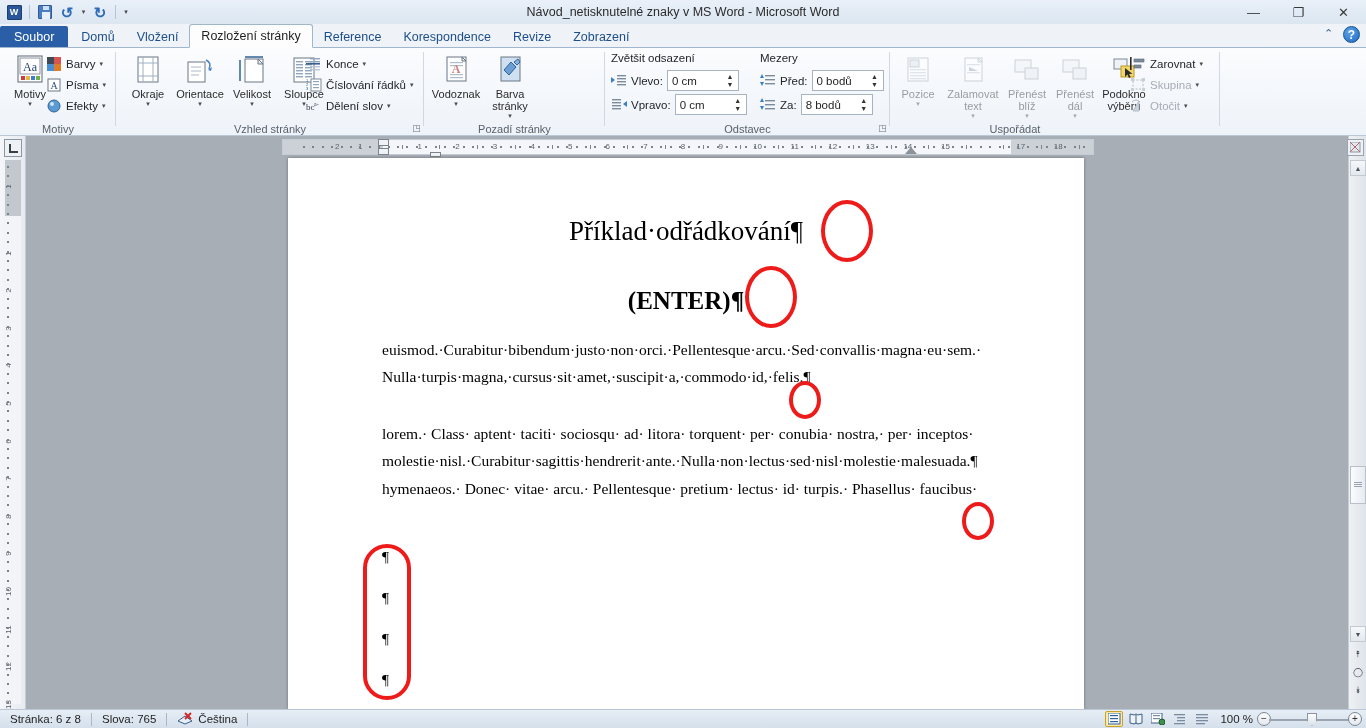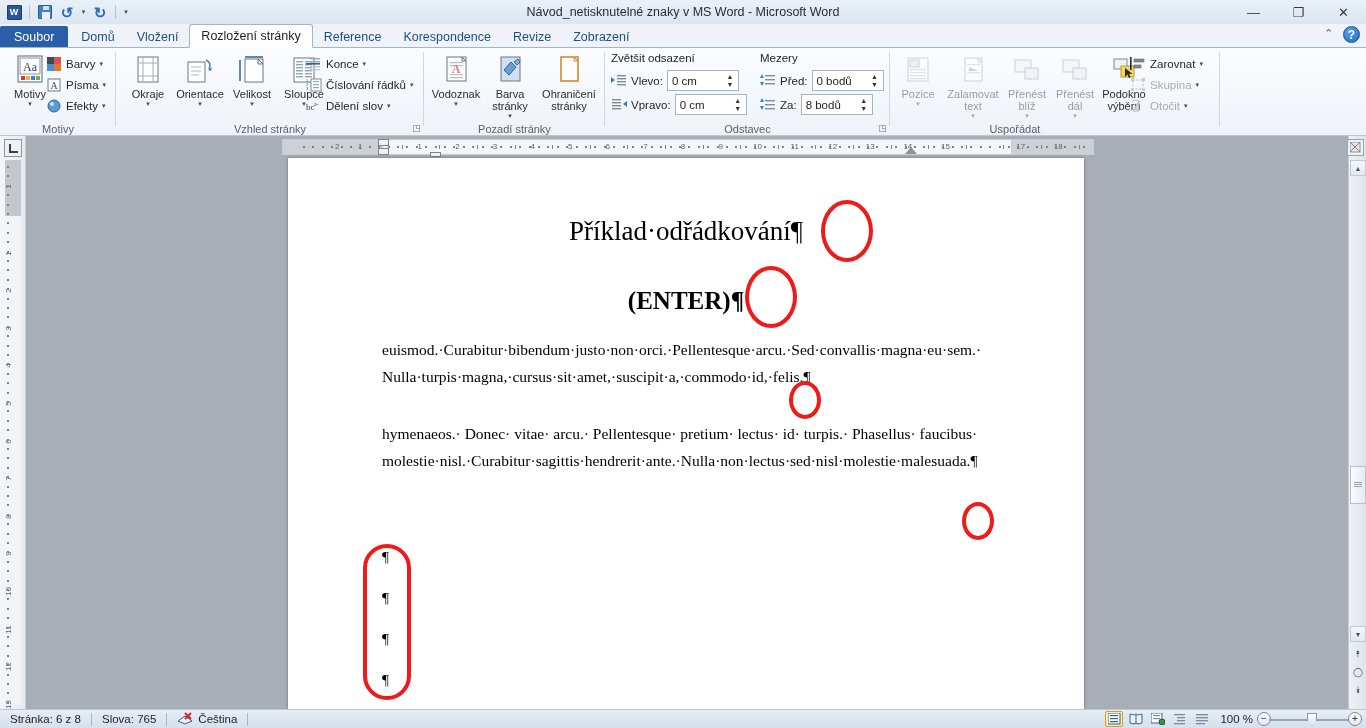--- a/index.html
+++ b/index.html
@@ -406,29 +406,20 @@
         <div class="bigbtn" style="width:56px;">
           <span class="ic32">
             <svg width="32" height="32">
                 <rect x="7" y="3" width="19" height="24" fill="#cfe0f0" stroke="#6b7684"></rect>
             <path d="M10 16 l7 -8 5 5 -7 8 z" fill="#6b9fd4" stroke="#2f6296"></path>
             <path d="M20 8 l4 -3 2 3 -3 3 z" fill="#8ab4de" stroke="#2f6296"></path>
               </svg>
           </span>
           <span class="lbl">Barva stránky</span>
           <span class="car">▾</span>
-        </div>
-        <div class="bigbtn" style="width:62px;">
-          <span class="ic32">
-            <svg width="32" height="32">
-                <rect x="8" y="3" width="17" height="24" fill="#fff" stroke="#d08a2e" stroke-width="1.6"></rect>
-            <polygon points="21,3 25,7 21,7" fill="#fdf3e4" stroke="#d08a2e"></polygon>
-              </svg>
-          </span>
-          <span class="lbl">Ohraničení stránky</span>
         </div>
       </div>
       <div class="gname">Pozadí stránky</div>
       <div class="gsep"></div>
     </div>
 
     <div class="grp" style="left:605px;width:285px;">
       <div class="gtitle" style="position:absolute;left:6px;top:4px;">Zvětšit odsazení</div>
       <div class="gtitle" style="position:absolute;left:155px;top:4px;">Mezery</div>
 
@@ -846,22 +837,23 @@
       <div class="doc">
         <div class="h1" style="top:60px;">Příklad·odřádkování¶</div>
         <div class="h2" style="top:130px;">(ENTER)¶</div>
 
         <div class="para" style="left:94px;top:178px;width:610px;">
           <div>euismod.·Curabitur·bibendum·justo·non·orci.·Pellentesque·arcu.·Sed·convallis·magna·eu·sem.·</div>
           <div>Nulla·turpis·magna,·cursus·sit·amet,·suscipit·a,·commodo·id,·felis.¶</div>
         </div>
 
         <div class="para" style="left:94px;top:262px;width:610px;">
+          <div>lorem.· Class· aptent· taciti· sociosqu· ad· litora· torquent· per· conubia· nostra,· per· inceptos·</div>
+          <div>molestie·nisl.·Curabitur·sagittis·hendrerit·ante.·Nulla·non·lectus·sed·nisl·molestie·malesuada.¶</div>
           <div>hymenaeos.· Donec· vitae· arcu.· Pellentesque· pretium· lectus· id· turpis.· Phasellus· faucibus·</div>
-          <div>molestie·nisl.·Curabitur·sagittis·hendrerit·ante.·Nulla·non·lectus·sed·nisl·molestie·malesuada.¶</div>
         </div>
 
         <div class="empties" style="left:94px;top:378px;">
           <div>¶</div>
           <div>¶</div>
           <div>¶</div>
           <div>¶</div>
         </div>
       </div>
     </div>

